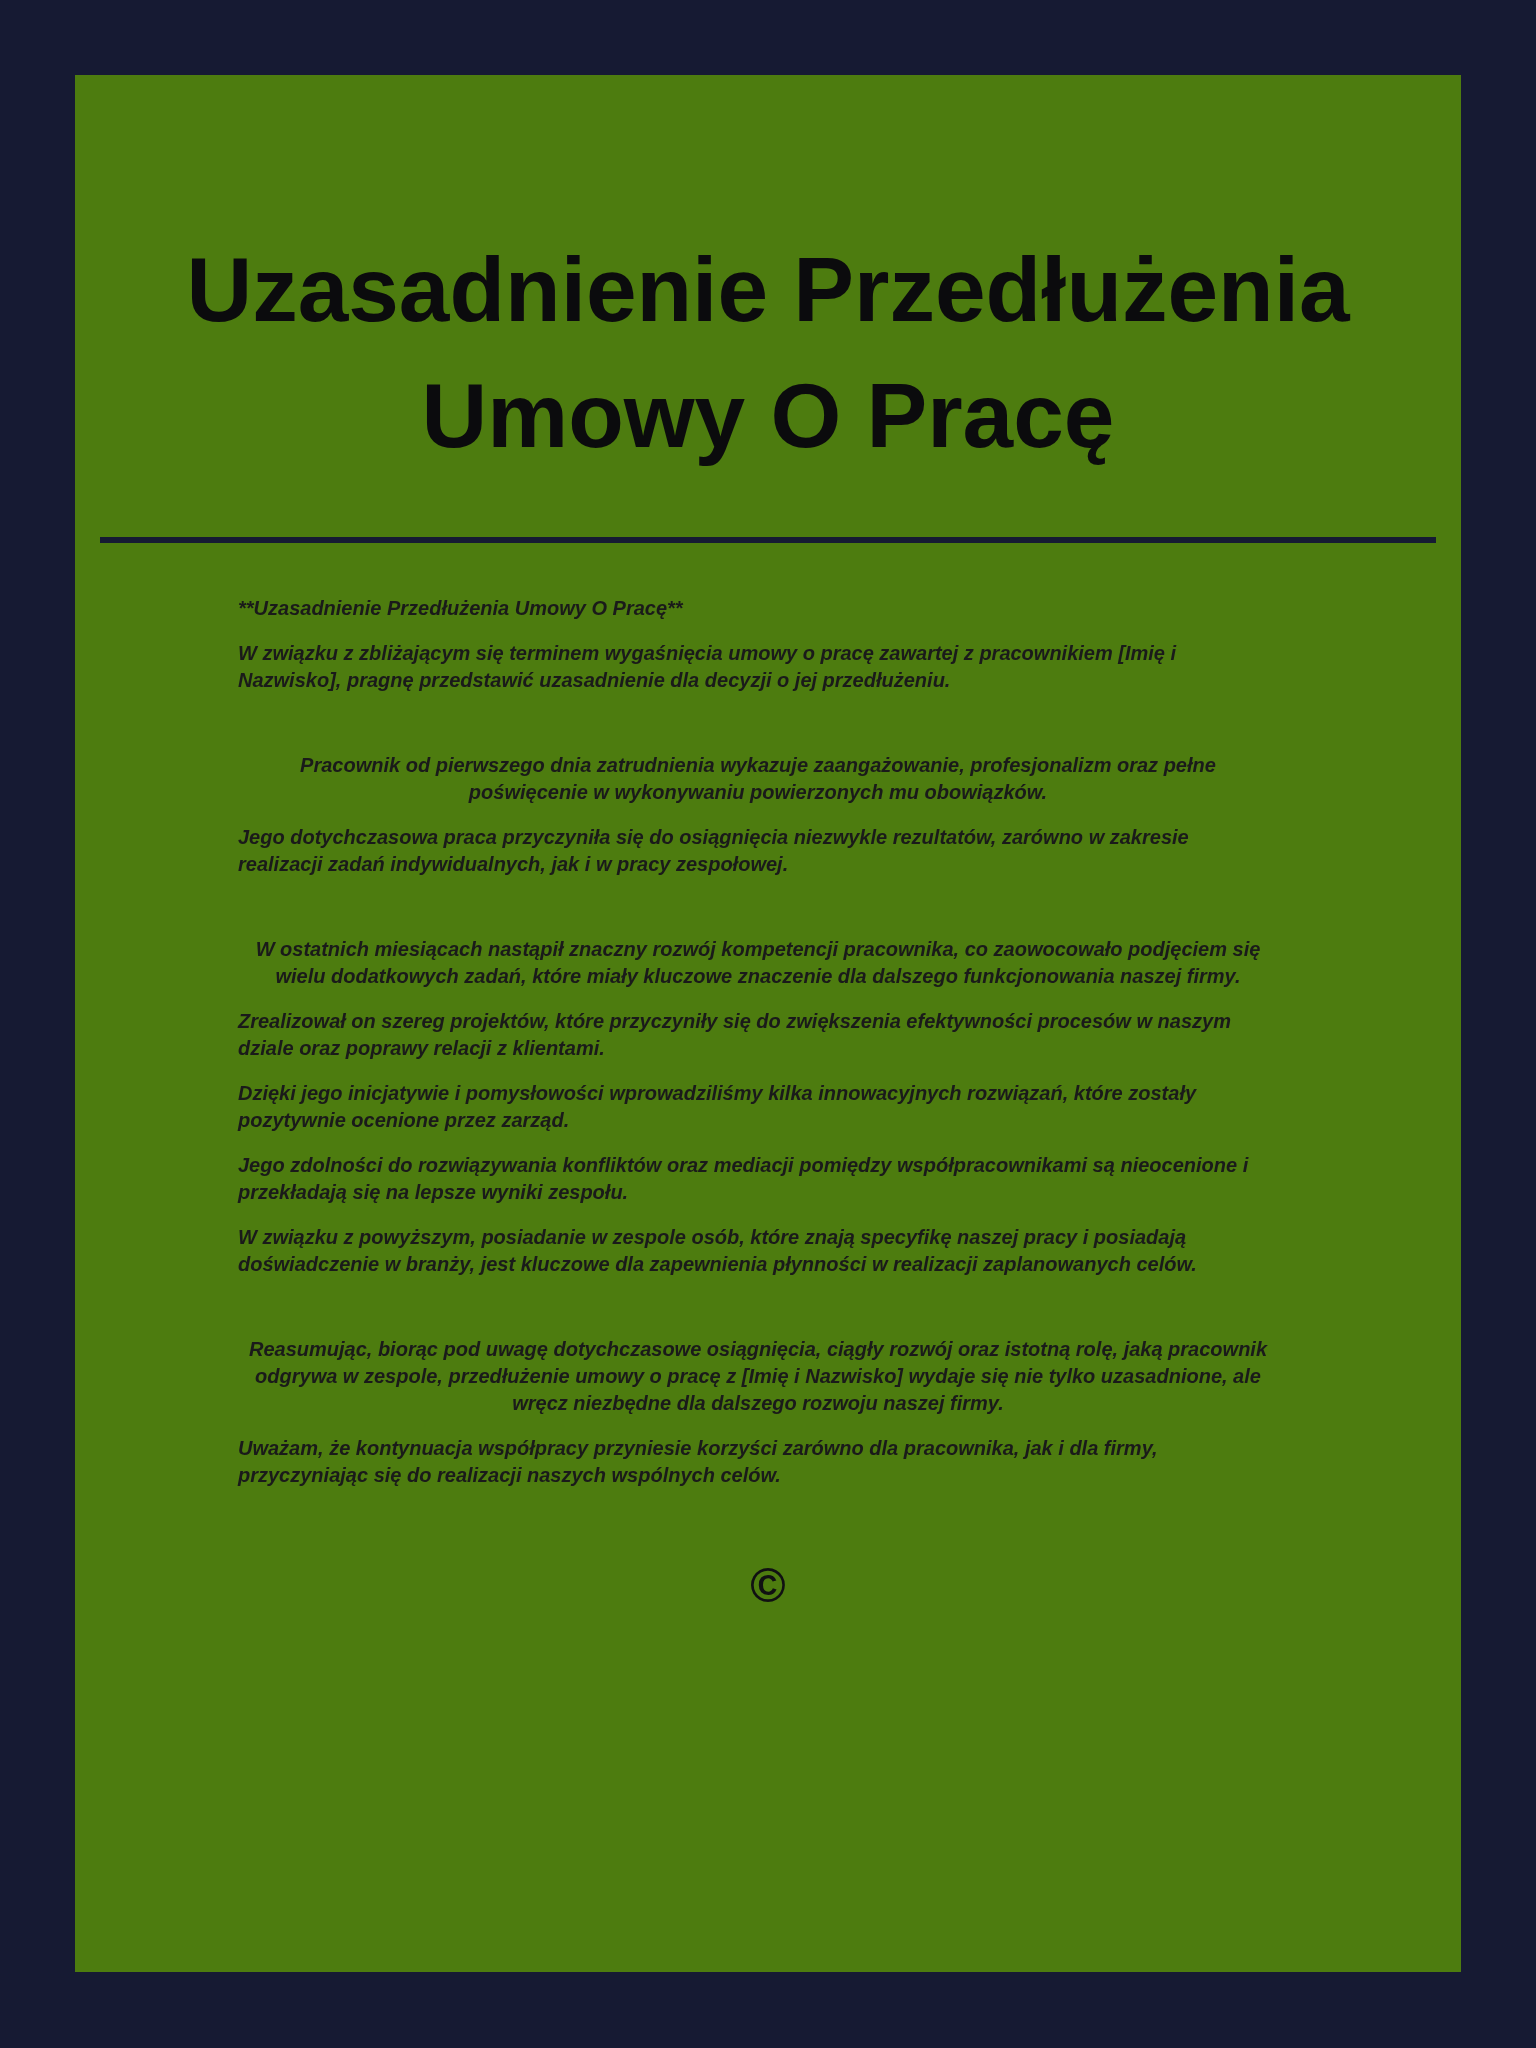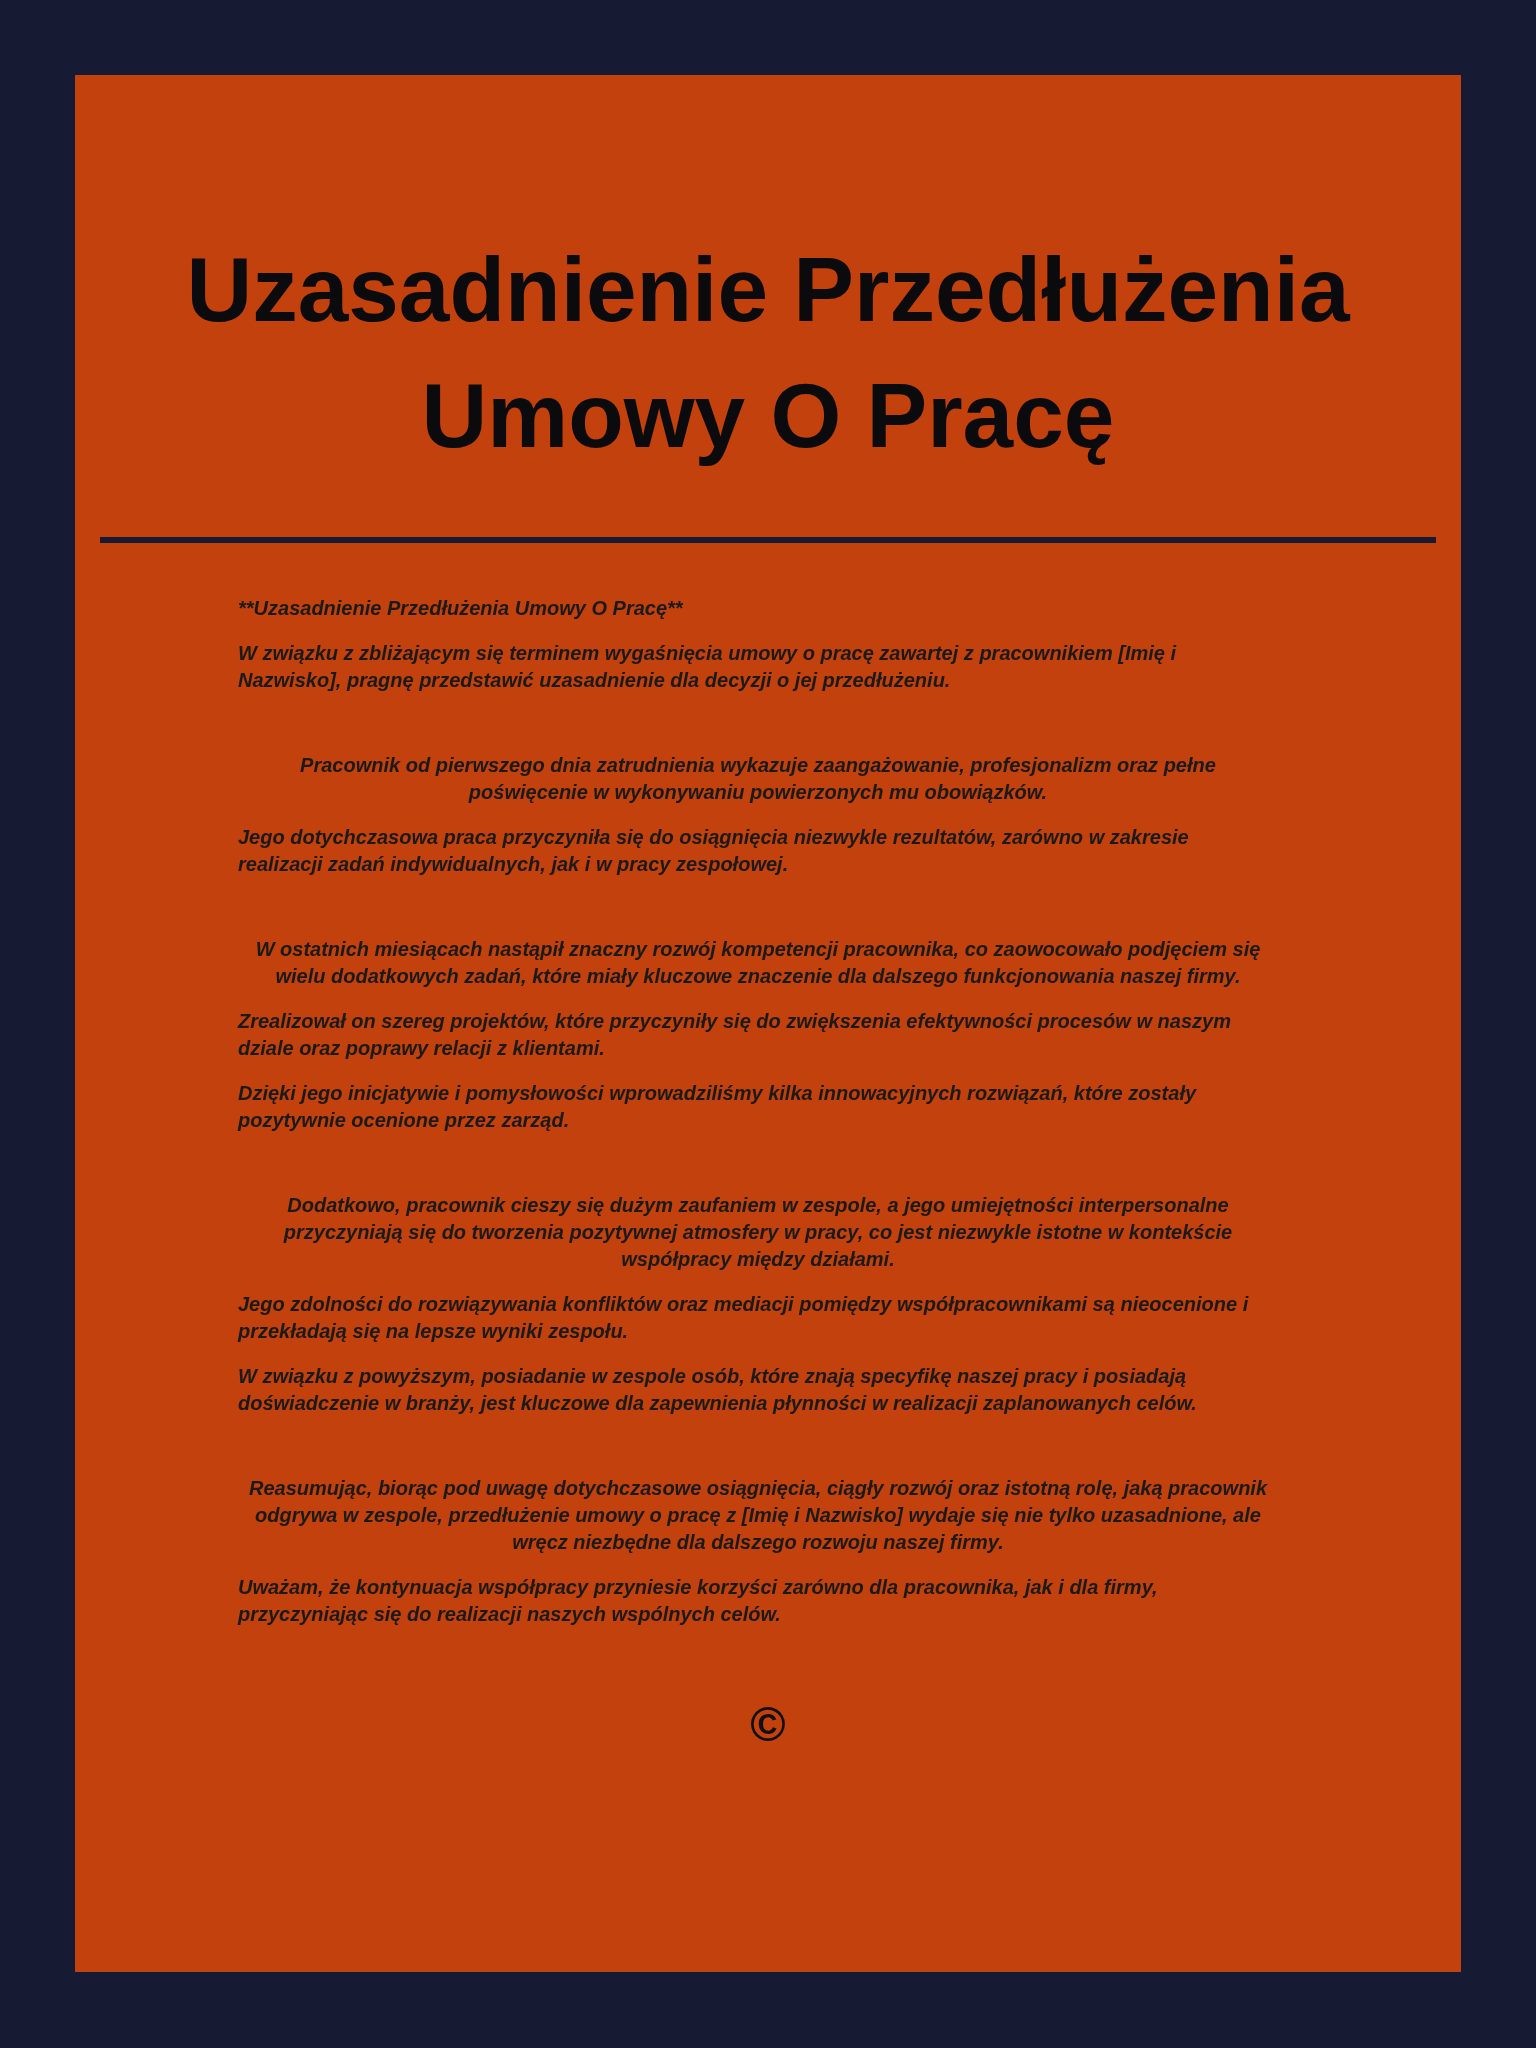--- a/index.html
+++ b/index.html
@@ -6,21 +6,21 @@
   body {
     width: 1536px; height: 2048px;
     background: #161a33;
     position: relative;
     font-family: "Liberation Sans", sans-serif;
   }
   .page {
     position: absolute;
     left: 75px; top: 75px;
     width: 1386px; height: 1897px;
-    background: #c2410c;
+    background: #4d7c0f;
     overflow: hidden;
   }
   .title {
     margin: 152px 40px 0;
     text-align: center;
     font-size: 91px;
     line-height: 126px;
     font-weight: 700;
     color: #0b0b0d;
     letter-spacing: 0;
@@ -60,21 +60,20 @@
     <h1 class="title">Uzasadnienie Przedłużenia Umowy O Pracę</h1>
     <div class="rule"></div>
     <main class="content">
         <p>**Uzasadnienie Przedłużenia Umowy O Pracę**</p>
         <p>W związku z zbliżającym się terminem wygaśnięcia umowy o pracę zawartej z pracownikiem [Imię i Nazwisko], pragnę przedstawić uzasadnienie dla decyzji o jej przedłużeniu.</p>
         <p class="section-start">Pracownik od pierwszego dnia zatrudnienia wykazuje zaangażowanie, profesjonalizm oraz pełne poświęcenie w wykonywaniu powierzonych mu obowiązków.</p>
         <p>Jego dotychczasowa praca przyczyniła się do osiągnięcia niezwykle rezultatów, zarówno w zakresie realizacji zadań indywidualnych, jak i w pracy zespołowej.</p>
         <p class="section-start">W ostatnich miesiącach nastąpił znaczny rozwój kompetencji pracownika, co zaowocowało podjęciem się wielu dodatkowych zadań, które miały kluczowe znaczenie dla dalszego funkcjonowania naszej firmy.</p>
         <p>Zrealizował on szereg projektów, które przyczyniły się do zwiększenia efektywności procesów w naszym dziale oraz poprawy relacji z klientami.</p>
         <p>Dzięki jego inicjatywie i pomysłowości wprowadziliśmy kilka innowacyjnych rozwiązań, które zostały pozytywnie ocenione przez zarząd.</p>
-        <p class="section-start">Dodatkowo, pracownik cieszy się dużym zaufaniem w zespole, a jego umiejętności interpersonalne przyczyniają się do tworzenia pozytywnej atmosfery w pracy, co jest niezwykle istotne w kontekście współpracy między działami.</p>
         <p>Jego zdolności do rozwiązywania konfliktów oraz mediacji pomiędzy współpracownikami są nieocenione i przekładają się na lepsze wyniki zespołu.</p>
         <p>W związku z powyższym, posiadanie w zespole osób, które znają specyfikę naszej pracy i posiadają doświadczenie w branży, jest kluczowe dla zapewnienia płynności w realizacji zaplanowanych celów.</p>
         <p class="section-start">Reasumując, biorąc pod uwagę dotychczasowe osiągnięcia, ciągły rozwój oraz istotną rolę, jaką pracownik odgrywa w zespole, przedłużenie umowy o pracę z [Imię i Nazwisko] wydaje się nie tylko uzasadnione, ale wręcz niezbędne dla dalszego rozwoju naszej firmy.</p>
         <p>Uważam, że kontynuacja współpracy przyniesie korzyści zarówno dla pracownika, jak i dla firmy, przyczyniając się do realizacji naszych wspólnych celów.</p>
       </main>
     <footer class="footer">
       <span class="copyright">©</span>
     </footer>
   </div>
 </div>

